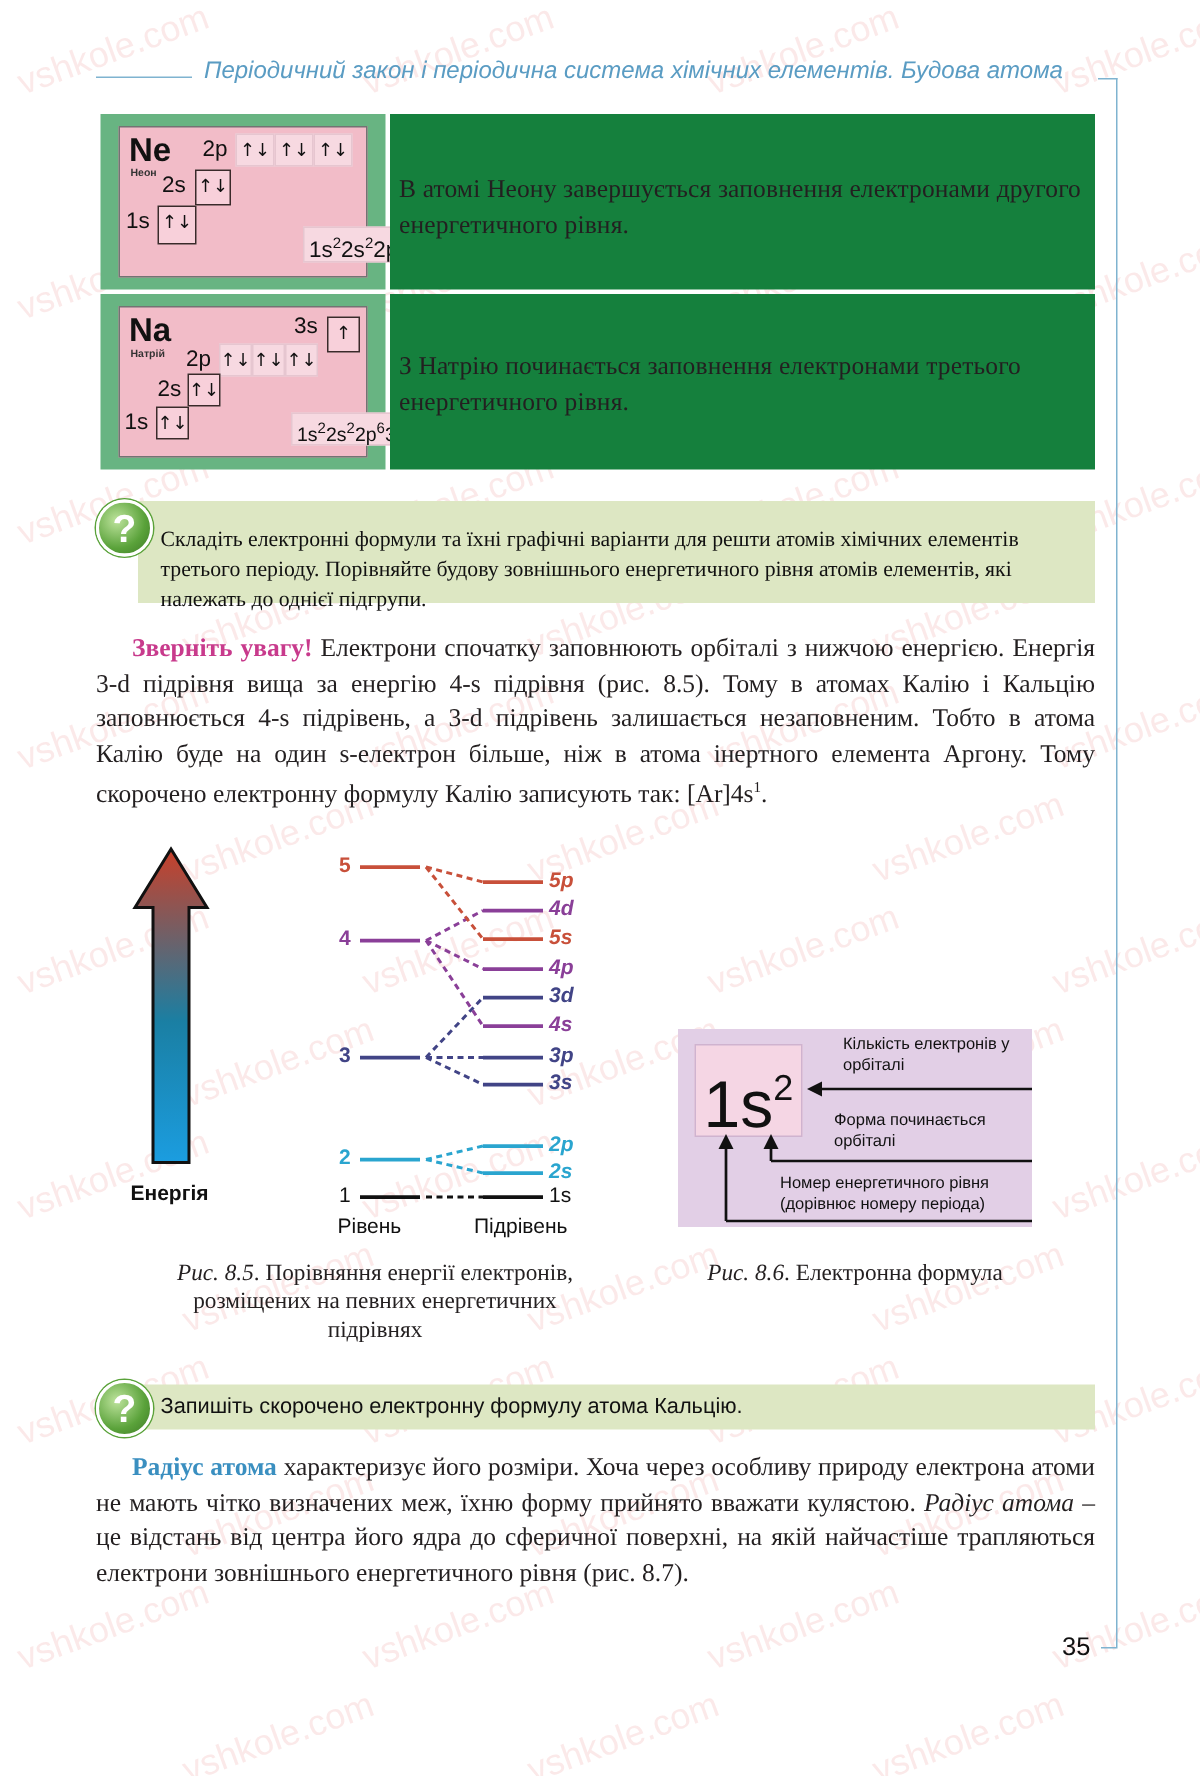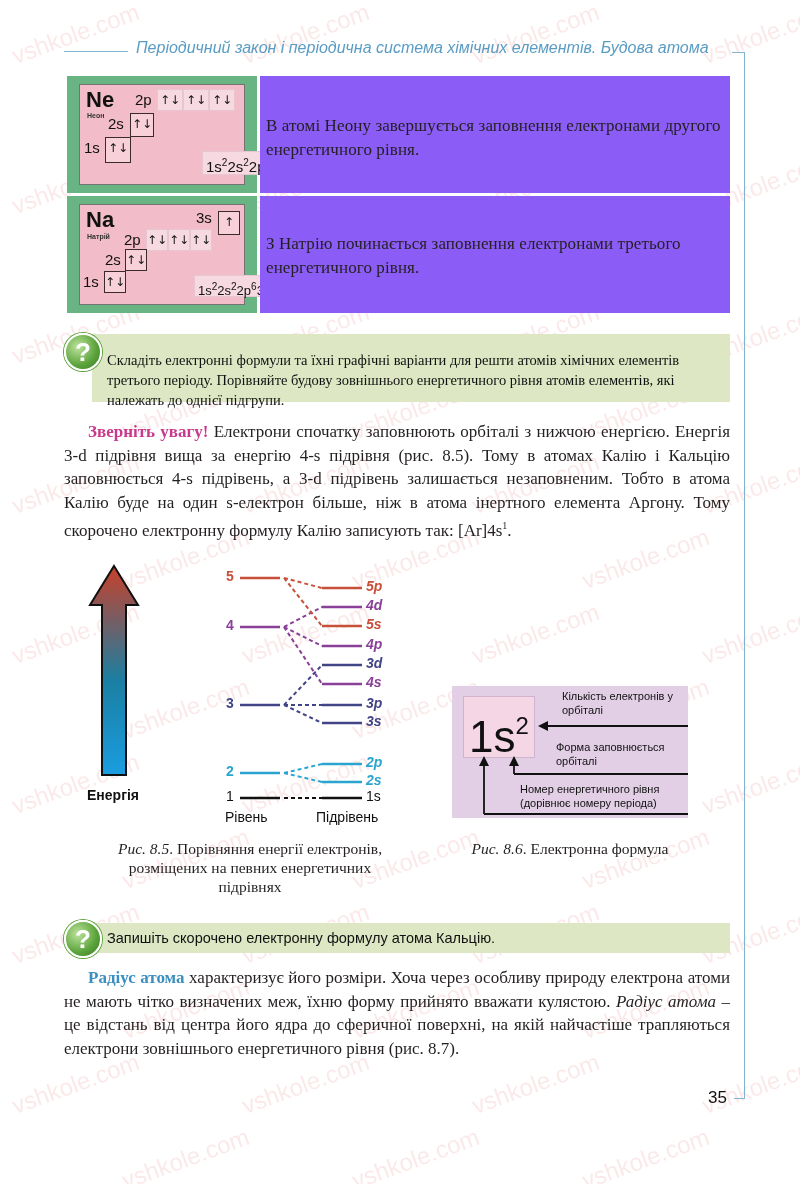--- a/index.html
+++ b/index.html
@@ -11,21 +11,21 @@
   #hdr-line-left { left: 64px; top: 51px; width: 64px; height: 1px; background: #7fb3d0; }
   #hdr-title { left: 136px; top: 39px; font-style: italic; color: #5a9cc3; font-size: 16px; white-space: nowrap; font-family: "Liberation Sans", sans-serif; }
   #hdr-line-right { left: 732px; top: 52px; width: 13px; height: 1px; background: #7fb3d0; }
   #margin-line { left: 744px; top: 52px; width: 1px; height: 1046px; background: #7fb3d0; }
   #page-line { left: 734px; top: 1098px; width: 11px; height: 1px; background: #7fb3d0; }
   #page-num { left: 708px; top: 1088px; font-size: 17px; font-family: "Liberation Sans", sans-serif; color: #111; }
 
   
   .atom-cell { background: #68b482; }
   .atom-card { background: #f2bcc8; border: 1px solid #737373; box-sizing: border-box; }
-  .desc-cell { background: #8b5cf6; }
+  .desc-cell { background: #15803d; }
   .desc-text { font-size: 17px; line-height: 24px; letter-spacing: 0.1px; }
   .sym { font-family: "Liberation Sans", sans-serif; font-weight: bold; font-size: 22px; color: #111; }
   .sym-name { font-family: "Liberation Sans", sans-serif; font-weight: bold; font-size: 7px; color: #333; }
   .sub-lbl { font-family: "Liberation Sans", sans-serif; font-size: 15px; color: #111; }
   .box { border: 1.5px solid #3a2a2a; background: #f8d0da; box-sizing: border-box; font-family: "DejaVu Sans", sans-serif; font-size: 12px; text-align: center; line-height: 20px; color: #111; }
   .box-light { border: 1px solid #e6c6d0; background: #f7d9e1; box-sizing: border-box; font-family: "DejaVu Sans", sans-serif; font-size: 12px; text-align: center; line-height: 20px; color: #111; }
   .formula-box { background: #f7d9e1; border: 1px solid #e6c6d0; font-family: "Liberation Sans", sans-serif; font-size: 15px; color: #111; padding: 0 3px; box-sizing: border-box; line-height: 22px; margin-left: 44px; }
   .formula-box sup { font-size: 10px; }
 
   
@@ -243,21 +243,21 @@
     <line x1="236" y1="88" x2="62" y2="88"></line>
     <line x1="62" y1="88" x2="62" y2="74"></line>
     <line x1="236" y1="128" x2="32" y2="128"></line>
     <line x1="32" y1="128" x2="32" y2="74"></line>
   </g>
   <polygon points="86,40 96,35 96,45" fill="#111"></polygon>
   <polygon points="62,70 57,80 67,80" fill="#111"></polygon>
   <polygon points="32,70 27,80 37,80" fill="#111"></polygon>
 </svg>
 <div class="abs lbl86" style="left:562px; top:689px; width:125px;">Кількість електронів у орбіталі</div>
-<div class="abs lbl86" style="left:556px; top:740px; width:120px;">Форма заповнюється орбіталі</div>
+<div class="abs lbl86" style="left:556px; top:740px; width:120px;">Форма починається орбіталі</div>
 <div class="abs lbl86" style="left:520px; top:782px; width:168px;">Номер енергетичного рівня (дорівнює номеру періода)</div>
 
 <div class="abs caption" style="left:440px; top:839px; width:260px;"><i>Рис. 8.6</i><span>. Електронна формула</span></div>
 
 <div class="abs q-box" style="left:92px; top:923px; width:638px; height:30px;">
   <div class="abs q-text" style="left:15px; top:5px; width:618px;">Запишіть скорочено електронну формулу атома Кальцію.</div>
 </div>
 <div class="abs q-icon" style="left:64px; top:920px;">?</div>
 
 <div class="abs para" style="left:64px; top:966px; width:666px; text-indent:24px;"><span class="lead-blue">Радіус атома</span><span> характеризує його розміри. Хоча через особливу природу електрона атоми не мають чітко визначених меж, їхню форму прийнято вважати кулястою. </span><i>Радіус атома</i><span> – це відстань від центра його ядра до сферичної поверхні, на якій найчастіше трапляються електрони зовнішнього енергетичного рівня (рис. 8.7).</span></div>

